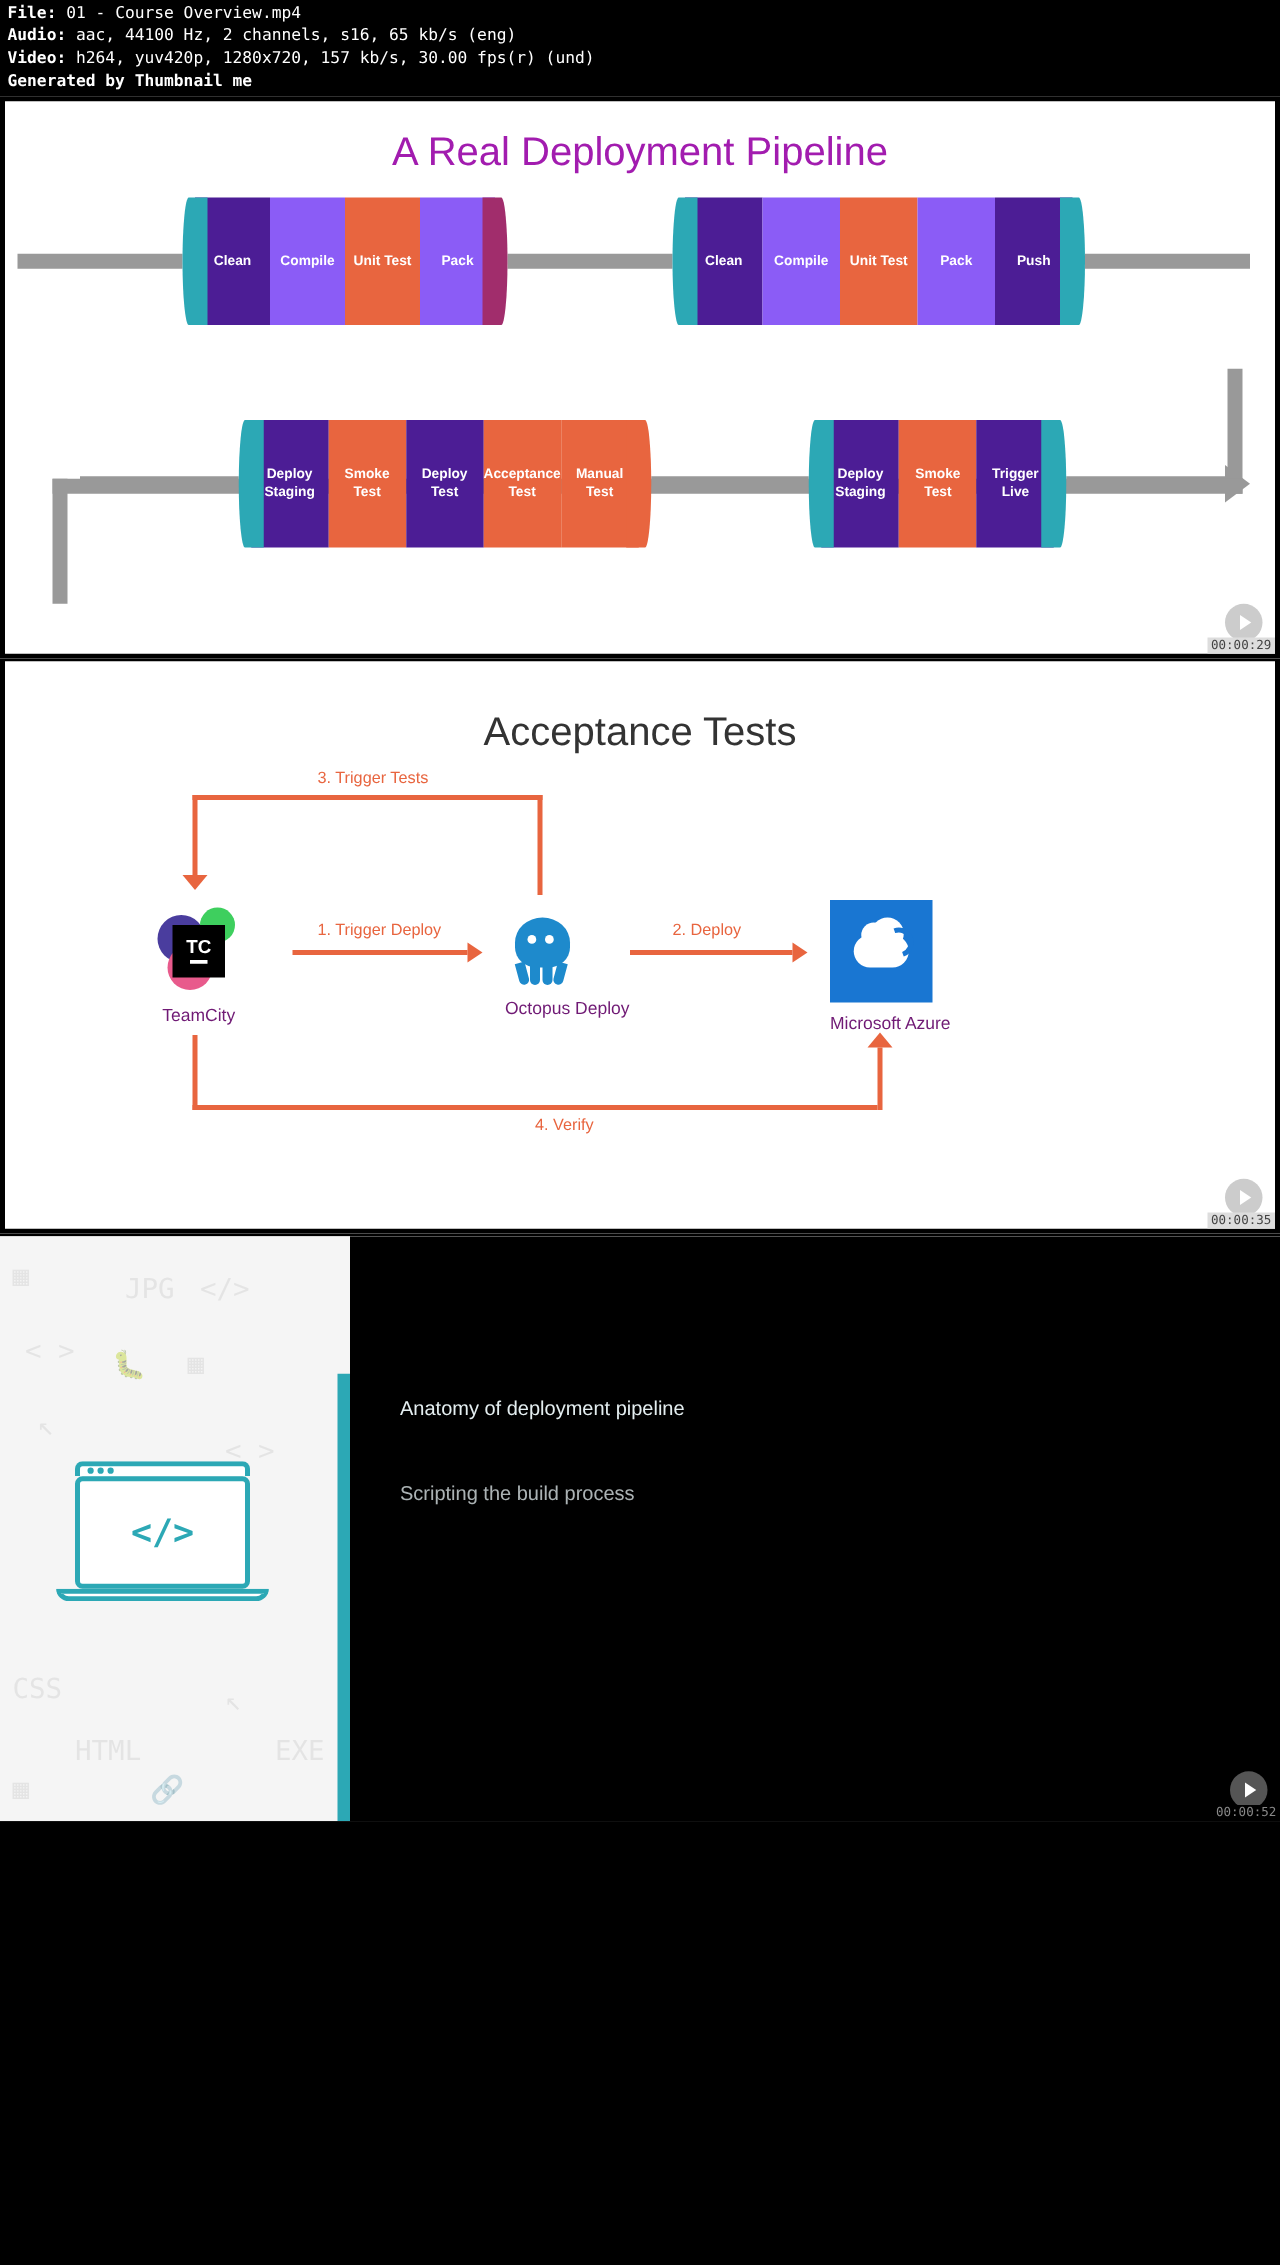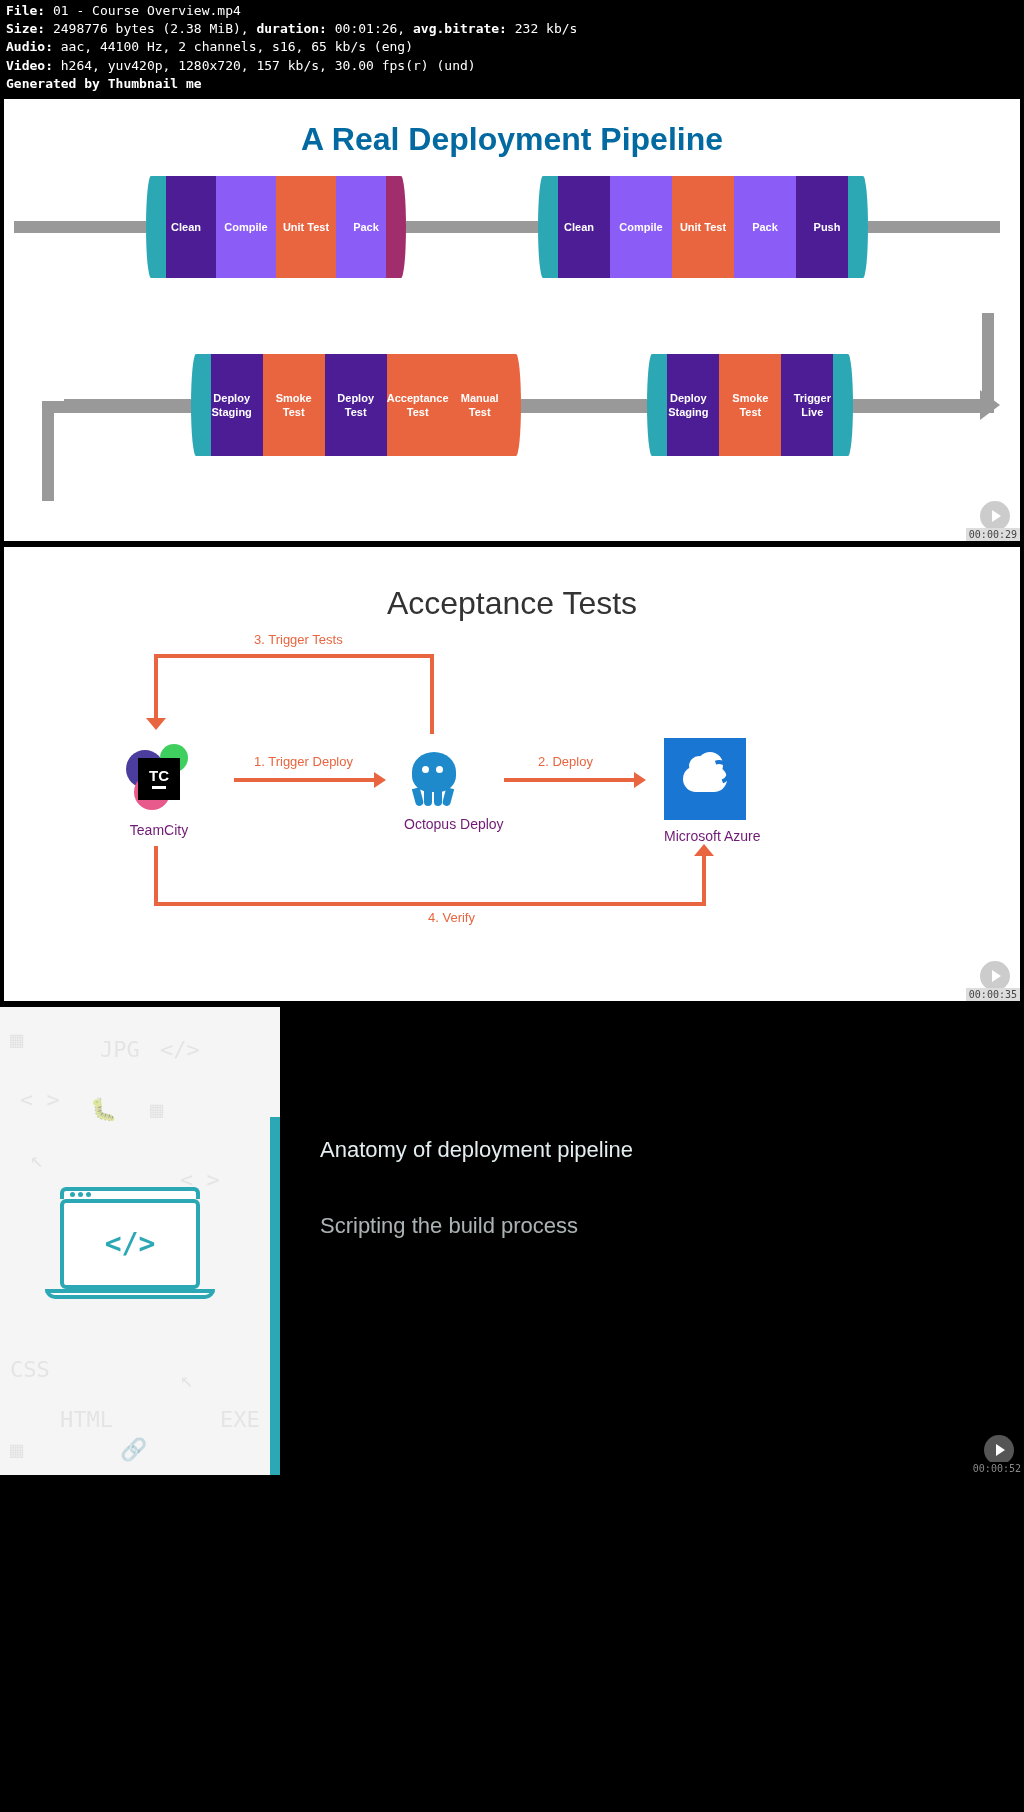--- a/index.html
+++ b/index.html
@@ -1,21 +1,21 @@
 <!DOCTYPE html>
 <html><head>
 <meta charset="utf-8">
 <style>
 *{margin:0;padding:0;box-sizing:border-box}
 body{font-family:Arial,Helvetica,sans-serif;background:#000;width:1024px}
 .header{background:#000;color:#fff;font-family:monospace;font-size:13px;padding:2px 6px;line-height:1.4}
 .header .label{font-weight:bold}
 .panel{background:#fff;position:relative;overflow:hidden}
 .panel1{height:450px;border:4px solid #000}
-.title1{text-align:center;font-size:32px;font-weight:700;color:#0369a1;padding:22px 0 18px;font-family:'Segoe UI',Arial,sans-serif}
+.title1{text-align:center;font-size:32px;font-weight:400;color:#a21caf;padding:22px 0 18px;font-family:'Segoe UI',Arial,sans-serif}
 .pipelines{padding:0 20px}
 .pipeline-row{display:flex;align-items:center;margin-bottom:16px}
 .pipeline-group{display:flex;align-items:center}
 .stage{height:102px;display:flex;align-items:center;justify-content:center;color:#fff;font-size:11px;font-weight:bold;text-align:center;position:relative;padding:0 6px;line-height:1.3}
 .stage.teal{background:#4c1d95}
 .stage.purple{background:#8b5cf6}
 .stage.orange{background:#e8653f}
 .cap-left,.cap-right{width:20px;height:102px;border-radius:50%/100%}
 .cap-left{border-top-right-radius:0;border-bottom-right-radius:0;margin-right:-10px;z-index:1}
 .cap-right{border-top-left-radius:0;border-bottom-left-radius:0;margin-left:-10px;z-index:1}
@@ -64,29 +64,28 @@
 .panel3-left{width:280px;background:#f5f5f5;position:relative;overflow:hidden}
 .accent-bar{position:absolute;left:270px;top:110px;width:14px;height:360px;background:#2ca8b5}
 .laptop{position:absolute;top:180px;left:60px}
 .laptop-screen{width:140px;height:90px;border:4px solid #2ca8b5;border-radius:6px;background:#fff;display:flex;align-items:center;justify-content:center;font-family:monospace;font-size:28px;color:#2ca8b5;font-weight:bold}
 .laptop-top{width:140px;height:12px;border:4px solid #2ca8b5;border-bottom:none;border-radius:6px 6px 0 0;background:#fff;display:flex;align-items:center;padding:0 6px;gap:3px}
 .dot{width:5px;height:5px;background:#2ca8b5;border-radius:50%}
 .laptop-base{width:170px;height:10px;border:4px solid #2ca8b5;border-radius:0 0 10px 10px;margin-left:-15px;background:#fff}
 .bg-pattern{position:absolute;inset:0;opacity:.4}
 .bg-icon{position:absolute;font-size:22px;color:#ccc;font-family:monospace}
 .panel3-right{flex:1;background:#000;padding:130px 40px;position:relative}
-.p3-text{font-size:22px;color:#e4eef0;font-weight:300;font-family:'Segoe UI',Arial,sans-serif;margin-bottom:50px}
+.p3-text{font-size:16px;color:#e4eef0;font-weight:300;font-family:'Segoe UI',Arial,sans-serif;margin-bottom:50px}
 .p3-text.fade{opacity:.75}
 </style>
 </head>
 <body>
 
 <div class="header">
   <div><span class="label">File:</span> <span>01 - Course Overview.mp4</span></div>
-  <div><span class="label">Size:</span> <span>2498776 bytes (2.38 MiB),</span> <span class="label">duration:</span> <span>00:01:26,</span> <span class="label">avg.bitrate:</span> <span>232 kb/s</span></div>
   <div><span class="label">Audio:</span> <span>aac, 44100 Hz, 2 channels, s16, 65 kb/s (eng)</span></div>
   <div><span class="label">Video:</span> <span>h264, yuv420p, 1280x720, 157 kb/s, 30.00 fps(r) (und)</span></div>
   <div><span class="label">Generated by Thumbnail me</span></div>
 </div>
 
 <div class="panel panel1">
   <div class="title1">A Real Deployment Pipeline</div>
   <div class="pipelines">
     <div class="pipeline-row" style="margin-left:-10px">
       <div class="connector-h connector-short" style="width:28px"></div>

